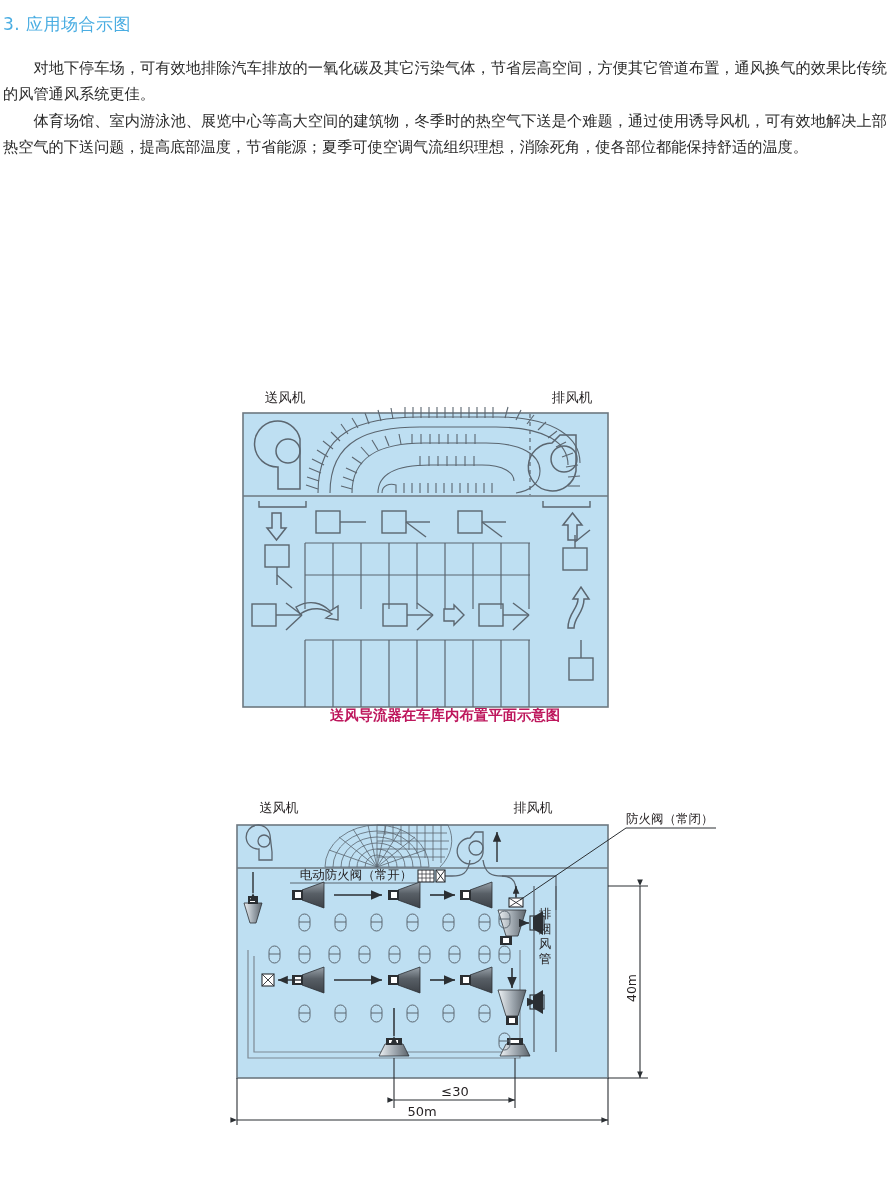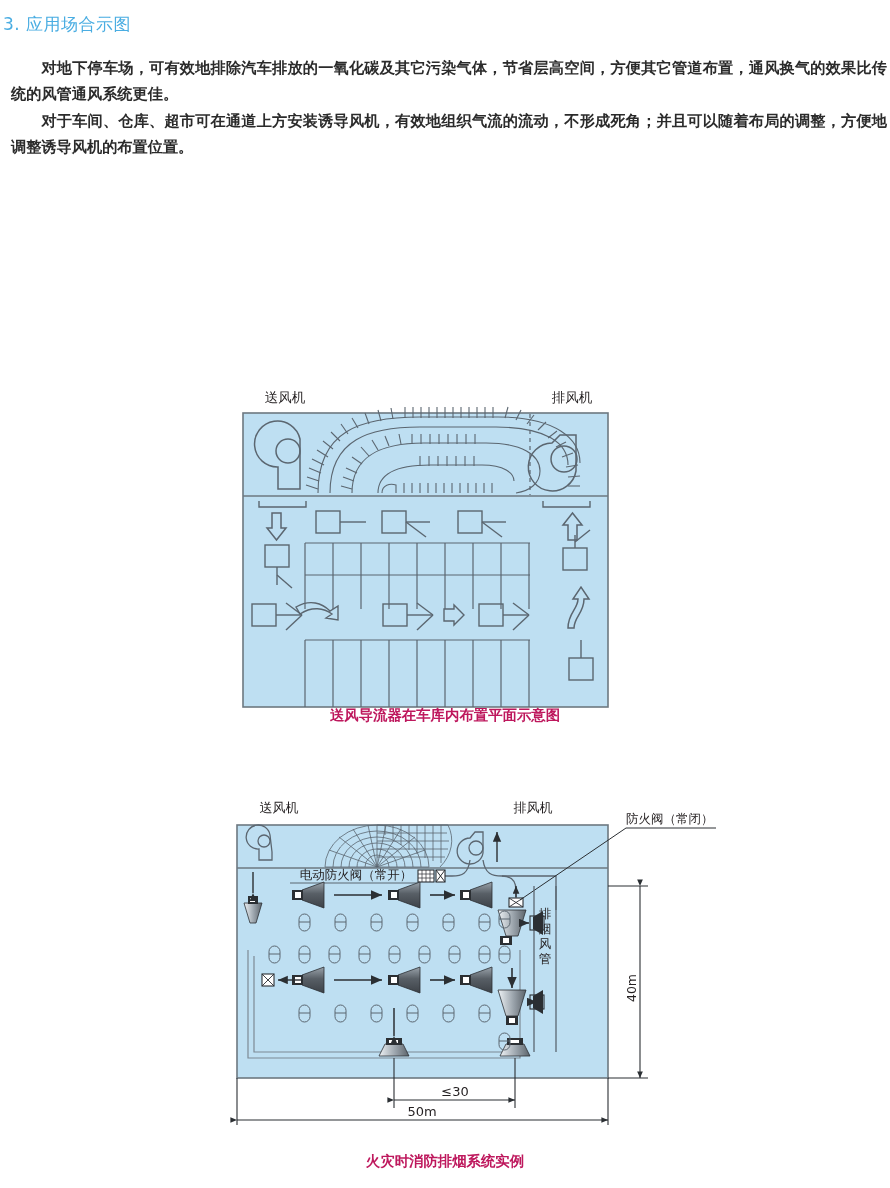--- a/index.html
+++ b/index.html
@@ -31,23 +31,22 @@
     left: 3px;
     top: 55px;
     width: 884px;
     font-size: 15.2px;
     line-height: 26.4px;
     color: #2b2b2b;
     text-align: justify;
     text-justify: inter-ideograph;
   }
   .body-text p {
-    margin: 0 0 0 8px;
+    margin: 0 0 0 0;
     text-indent: 2em;
-    font-weight: bold;
   }
   
   .figure {
     position: absolute;
   }
   .figure svg { display:block; }
   .fig-caption {
     position: absolute;
     width: 100%;
     text-align: center;
@@ -64,21 +63,21 @@
 </style>
 </head>
 <body>
 
 <div id="page">
 
   <div class="section-heading">3. 应用场合示图</div>
 
   <div class="body-text">
     <p>对地下停车场，可有效地排除汽车排放的一氧化碳及其它污染气体，节省层高空间，方便其它管道布置，通风换气的效果比传统的风管通风系统更佳。</p>
-    <p>对于车间、仓库、超市可在通道上方安装诱导风机，有效地组织气流的流动，不形成死角；并且可以随着布局的调整，方便地调整诱导风机的布置位置。</p>
+    <p>体育场馆、室内游泳池、展览中心等高大空间的建筑物，冬季时的热空气下送是个难题，通过使用诱导风机，可有效地解决上部热空气的下送问题，提高底部温度，节省能源；夏季可使空调气流组织理想，消除死角，使各部位都能保持舒适的温度。</p>
   </div>
 
   <div class="figure" id="figure-one">
 
     <svg class="fig-svg-wrap" width="890" height="330" viewBox="0 0 890 330">
       <defs>
         <marker id="ar1" markerWidth="7" markerHeight="7" refX="6" refY="3" orient="auto">
           <path d="M0,0 L6,3 L0,6 z" fill="#4d5257"></path>
         </marker>
       </defs>
@@ -574,16 +573,15 @@
         <line x1="237" y1="288" x2="237" y2="335"></line>
         <line x1="608" y1="288" x2="608" y2="335"></line>
         <line x1="237" y1="330" x2="608" y2="330" marker-start="url(#ar2s)" marker-end="url(#ar2s)"></line>
       </g>
       <text x="422" y="326" font-size="13" fill="#231f20" text-anchor="middle" font-family="'DejaVu Sans','Liberation Sans',sans-serif">50m</text>
 
       <text x="279" y="22" font-size="13" fill="#231f20" text-anchor="middle" font-family="'DejaVu Sans','Liberation Sans',sans-serif">送风机</text>
       <text x="533" y="22" font-size="13" fill="#231f20" text-anchor="middle" font-family="'DejaVu Sans','Liberation Sans',sans-serif">排风机</text>
     </svg>
 
-    <div class="fig-caption" id="fig2-caption">火灾时消防排烟系统实例</div>
   </div>
 
 </div>
 
 </body></html>

